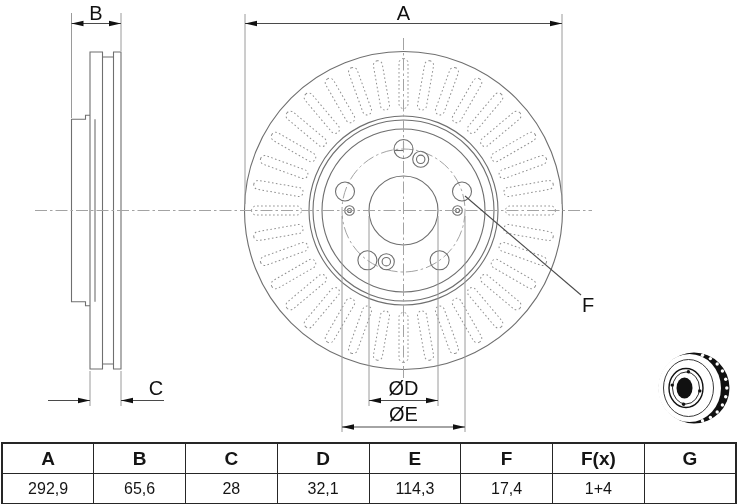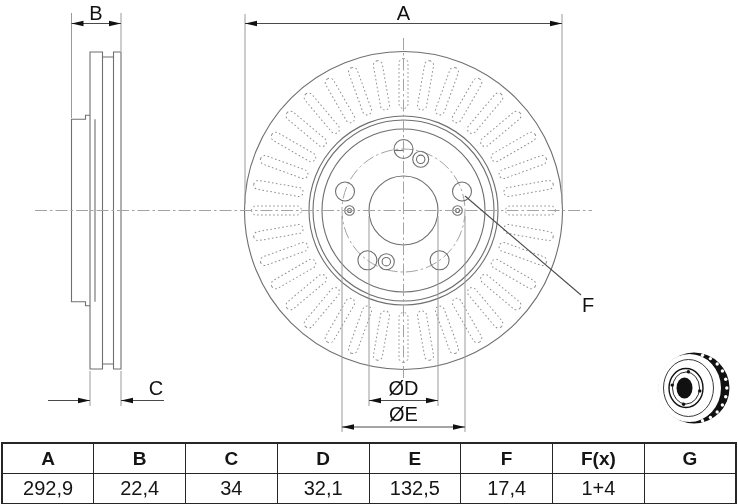--- a/index.html
+++ b/index.html
@@ -13,21 +13,21 @@
   .cl{stroke:#a3a3a3;fill:none;stroke-width:1;stroke-dasharray:12 3 2.5 3;}
   .slot{stroke:#8f8f8f;fill:none;stroke-width:1;stroke-dasharray:1.6 2.4;}
   .arr{fill:#111;stroke:none;}
   .dimtext{font-family:"Liberation Sans",sans-serif;font-size:20px;fill:#111;}
   
   .spec-table{position:absolute;left:1px;top:442px;width:736px;border-collapse:collapse;
               table-layout:fixed;background:#fff;border:2px solid #262626;}
   .spec-table th,.spec-table td{border:1.6px solid #262626;text-align:center;
               vertical-align:middle;color:#151515;padding:0;}
   .spec-table th{font-size:19px;font-weight:bold;height:29px;}
-  .spec-table td{font-size:20px;font-weight:normal;height:29px;}
+  .spec-table td{font-size:16px;font-weight:normal;height:29px;}
 </style>
 </head>
 <body>
 
 <div class="stage">
 
   <svg width="738" height="443" viewBox="0 0 738 443">
 
     <g>
 
@@ -189,23 +189,23 @@
       <th>B</th>
       <th>C</th>
       <th>D</th>
       <th>E</th>
       <th>F</th>
       <th>F(x)</th>
       <th>G</th>
     </tr>
     <tr>
       <td>292,9</td>
-      <td>22,4</td>
-      <td>34</td>
+      <td>65,6</td>
+      <td>28</td>
       <td>32,1</td>
-      <td>132,5</td>
+      <td>114,3</td>
       <td>17,4</td>
       <td>1+4</td>
       <td></td>
     </tr>
   </tbody>
     </table>
 </div>
 
 </body></html>

